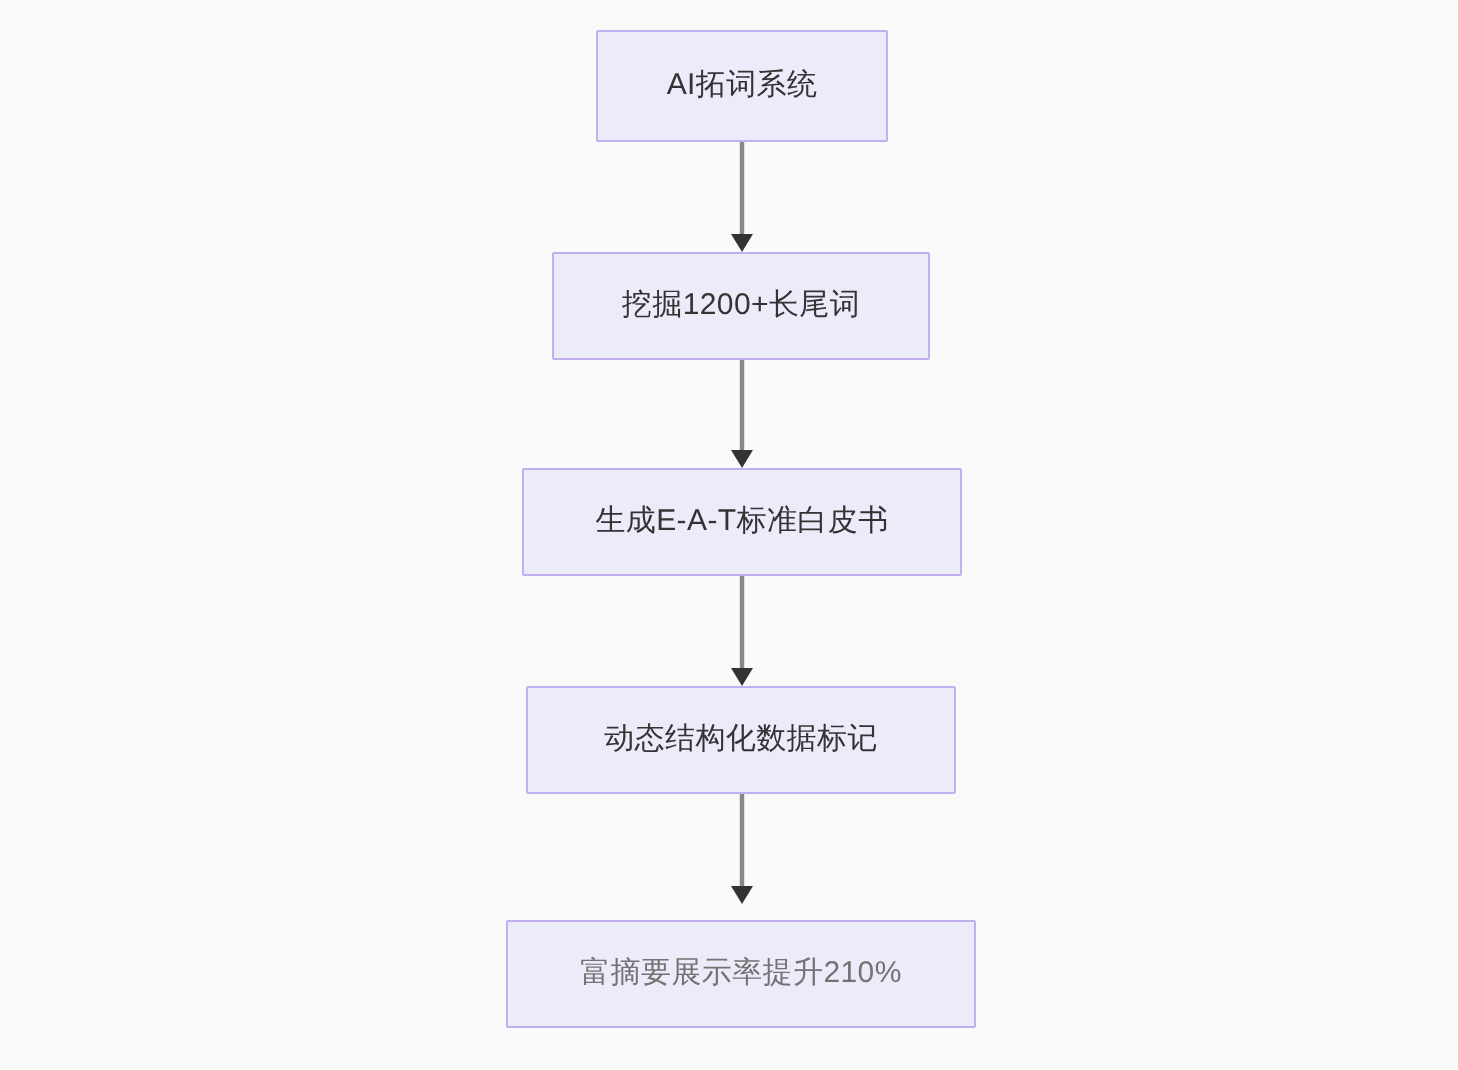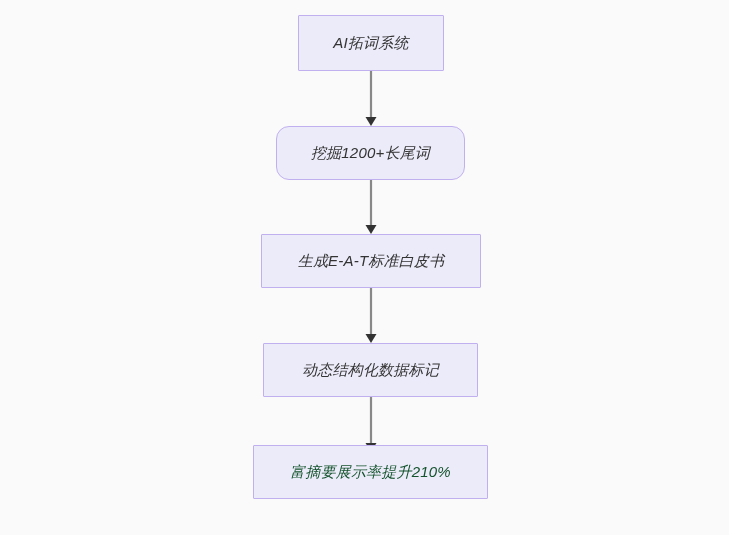--- a/index.html
+++ b/index.html
@@ -34,21 +34,20 @@
     border: 1.4px solid #c1b0ef;
     border-radius: 1px;
     display: flex;
     align-items: center;
     justify-content: center;
     color: #333333;
     font-size: 15px;
     line-height: 1.3;
     letter-spacing: 0.2px;
     white-space: nowrap;
-    font-style: italic;
   }
   .node-label {
     display: block;
     text-align: center;
   }
 </style>
 </head>
 <body>
 
 <div id="flowchart-canvas">
@@ -69,29 +68,29 @@
       <g>
         <line x1="371" y1="397" x2="371" y2="444" stroke="#888888" stroke-width="2.2"></line>
         <polygon points="365.5,443 376.5,443 371,452" fill="#333333"></polygon>
       </g>
     </svg>
 
   <div class="node" id="node-n1" style="left: 298px; top: 15px; width: 146px; height: 56px; background: rgb(236, 235, 250); border-color: rgb(193, 176, 239); color: rgb(51, 51, 51);">
     <span class="node-label">AI拓词系统</span>
   </div>
 
-  <div class="node" id="node-n2" style="left: 276px; top: 126px; width: 189px; height: 54px; background: rgb(236, 235, 250); border-color: rgb(193, 176, 239); color: rgb(51, 51, 51); border-radius: 13px;">
+  <div class="node" id="node-n2" style="left: 276px; top: 126px; width: 189px; height: 54px; background: rgb(236, 235, 250); border-color: rgb(193, 176, 239); color: rgb(51, 51, 51);">
     <span class="node-label">挖掘1200+长尾词</span>
   </div>
 
   <div class="node" id="node-n4" style="left: 263px; top: 343px; width: 215px; height: 54px; background: rgb(236, 235, 250); border-color: rgb(193, 176, 239); color: rgb(51, 51, 51);">
     <span class="node-label">动态结构化数据标记</span>
   </div>
 
   <div class="node" id="node-n3" style="left: 261px; top: 234px; width: 220px; height: 54px; background: rgb(236, 235, 250); border-color: rgb(193, 176, 239); color: rgb(51, 51, 51);">
     <span class="node-label">生成E-A-T标准白皮书</span>
   </div>
 
-  <div class="node" id="node-n5" style="left: 253px; top: 445px; width: 235px; height: 54px; background: rgb(236, 235, 250); border-color: rgb(193, 176, 239); color: #14532d;">
+  <div class="node" id="node-n5" style="left: 253px; top: 460px; width: 235px; height: 54px; background: rgb(236, 235, 250); border-color: rgb(193, 176, 239); color: #737373;">
     <span class="node-label">富摘要展示率提升210%</span>
   </div>
 
 </div>
 
 </body></html>

